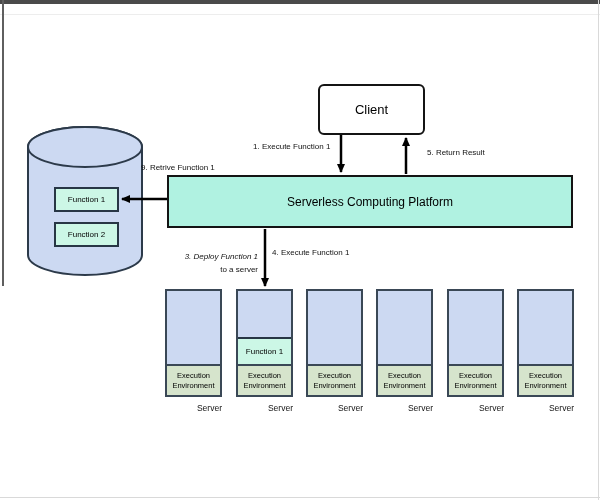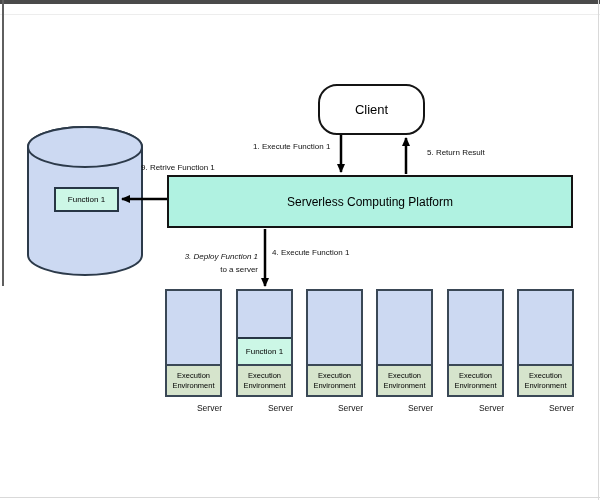--- a/index.html
+++ b/index.html
@@ -13,21 +13,21 @@
   .chrome-left{position:absolute;left:2px;top:0;width:2px;height:286px;background:#5f5f5f;}
   .chrome-right{position:absolute;right:1px;top:0;width:1px;height:500px;background:#d9d9d9;}
   .chrome-bottom{position:absolute;left:0;top:497px;width:600px;height:1px;background:#d9d9d9;}
 
   svg.overlay{position:absolute;left:0;top:0;pointer-events:none;}
 
   .node{position:absolute;box-sizing:border-box;display:flex;align-items:center;justify-content:center;text-align:center;}
 
   .client{
     left:318px;top:84px;width:107px;height:51px;
-    background:#ffffff;border:2px solid #141414;border-radius:19px;
+    background:#ffffff;border:2px solid #141414;border-radius:6px;
     font-size:13px;
   }
   .platform{
     left:167px;top:175px;width:406px;height:53px;
     background:var(--platform_fill,#b0f2e1);border:2px solid #141414;
     font-size:12px;
   }
   .fn-box{
     position:absolute;box-sizing:border-box;
     background:var(--function_fill,#ccf7e6);border:2px solid #273645;
@@ -93,20 +93,23 @@
     <span>Client</span>
   </div>
 
   <div class="node platform">
     <span>Serverless Computing Platform</span>
   </div>
 
   <div class="fn-box fn1">
     <span>Function 1</span>
   </div>
+  <div class="fn-box fn2">
+    <span>Function 2</span>
+  </div>
 
   <div class="flow-label" style="left:253px;top:142px;">1. Execute Function 1</div>
   <div class="flow-label" style="left:427px;top:148px;">5. Return Result</div>
   <div class="flow-label" style="left:141px;top:163px;">9. Retrive Function 1</div>
   <div class="flow-label ra" style="left:174px;top:252px;font-style:italic;">3. Deploy Function 1</div>
   <div class="flow-label ra" style="left:174px;top:265px;">to a server</div>
   <div class="flow-label" style="left:272px;top:248px;">4. Execute Function 1</div>
 
   <div class="server" style="left:165px;">
     <div class="env">

